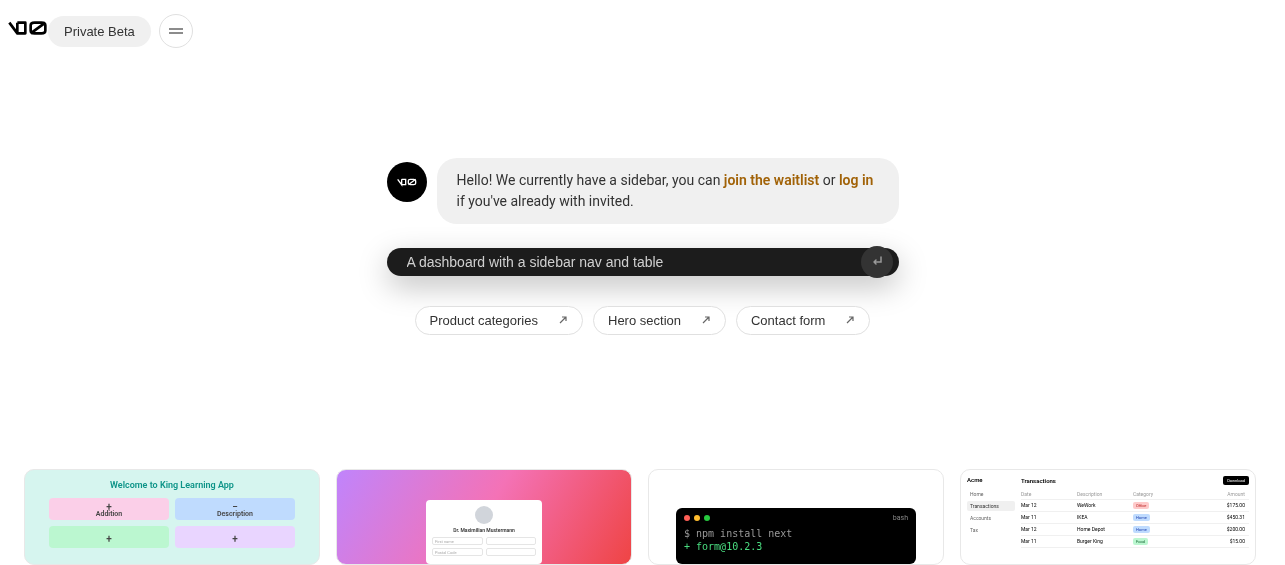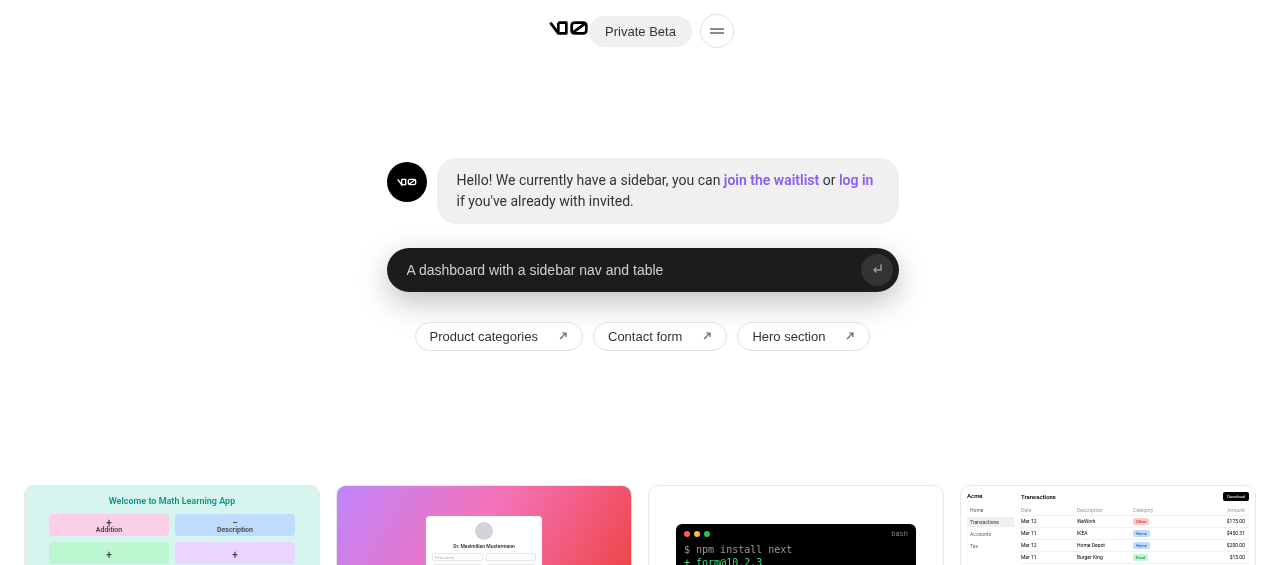--- a/index.html
+++ b/index.html
@@ -5,21 +5,21 @@
     * { margin: 0; padding: 0; box-sizing: border-box; }
     body {
       font-family: -apple-system, BlinkMacSystemFont, 'Segoe UI', Roboto, sans-serif;
       background: #fff;
       width: 1285px;
       height: 565px;
       overflow: hidden;
     }
     .header {
       display: flex;
-      justify-content: center;
+      justify-content: flex-start;
       align-items: center;
       padding: 14px 10px 0 8px;
     }
     .logo {
       width: 40px;
       height: 22px;
     }
     .header-right {
       display: flex;
       align-items: center;
@@ -71,29 +71,29 @@
     .chat-bubble {
       background: #f0f0f0;
       border-radius: 20px;
       padding: 12px 20px;
       max-width: 462px;
       font-size: 14px;
       line-height: 1.5;
       color: #333;
     }
     .chat-bubble .link {
-      color: #8b5cf6;
+      color: #a16207;
       font-weight: 600;
       cursor: pointer;
     }
     .input-row {
       background: #1c1c1c;
       border-radius: 24px;
       width: 512px;
-      height: 44px;
+      height: 28px;
       display: flex;
       align-items: center;
       padding: 0 6px 0 20px;
       box-shadow: 0 10px 30px rgba(0,0,0,0.25);
       margin-bottom: 30px;
     }
     .input-field {
       flex: 1;
       background: transparent;
       border: none;
@@ -237,21 +237,21 @@
       display: flex;
       justify-content: space-between;
       align-items: center;
       margin-bottom: 6px;
     }
     .term-dots { display: flex; gap: 4px; }
     .term-dot { width: 6px; height: 6px; border-radius: 50%; }
     .dot-red { background: #ff5f56; }
     .dot-yellow { background: #ffbd2e; }
     .dot-green { background: #27c93f; }
-    .term-label { font-size: 7px; color: #888; font-family: Liberation Mono, monospace; }
+    .term-label { font-size: 7px; color: #888; }
     .term-line { font-size: 10px; font-family: monospace; color: #4ade80; margin-bottom: 2px; }
     .term-line .dollar { color: #999; }
     
     .card4 {
       background: #fff;
       display: flex;
       padding: 6px;
       font-size: 5px;
     }
     .card4-sidebar {
@@ -347,37 +347,37 @@
   </div>
 
   <div class="chips">
     <button class="chip">
       <span>Product categories</span>
       <span><svg class="arrow-icon" viewBox="0 0 10 10">
             <path d="M2 8 L8 2 M4 2 L8 2 L8 6" stroke="#666" stroke-width="1.2" fill="none"></path>
           </svg></span>
     </button>
     <button class="chip">
+      <span>Hero section</span>
+      <span><svg class="arrow-icon" viewBox="0 0 10 10">
+            <path d="M2 8 L8 2 M4 2 L8 2 L8 6" stroke="#666" stroke-width="1.2" fill="none"></path>
+          </svg></span>
+    </button>
+    <button class="chip">
       <span>Contact form</span>
       <span><svg class="arrow-icon" viewBox="0 0 10 10">
             <path d="M2 8 L8 2 M4 2 L8 2 L8 6" stroke="#666" stroke-width="1.2" fill="none"></path>
           </svg></span>
     </button>
-    <button class="chip">
-      <span>Hero section</span>
-      <span><svg class="arrow-icon" viewBox="0 0 10 10">
-            <path d="M2 8 L8 2 M4 2 L8 2 L8 6" stroke="#666" stroke-width="1.2" fill="none"></path>
-          </svg></span>
-    </button>
   </div>
 </div>
 
 <div class="cards">
   <div class="card card1">
-    <div class="card1-title">Welcome to Math Learning App</div>
+    <div class="card1-title">Welcome to King Learning App</div>
     <div class="card1-grid">
       <div class="card1-tile tile-pink">
           <div class="symbol">+</div>
           <div>Addition</div>
         </div>
       <div class="card1-tile tile-blue">
           <div class="symbol">−</div>
           <div>Description</div>
         </div>
       <div class="card1-tile tile-green">

